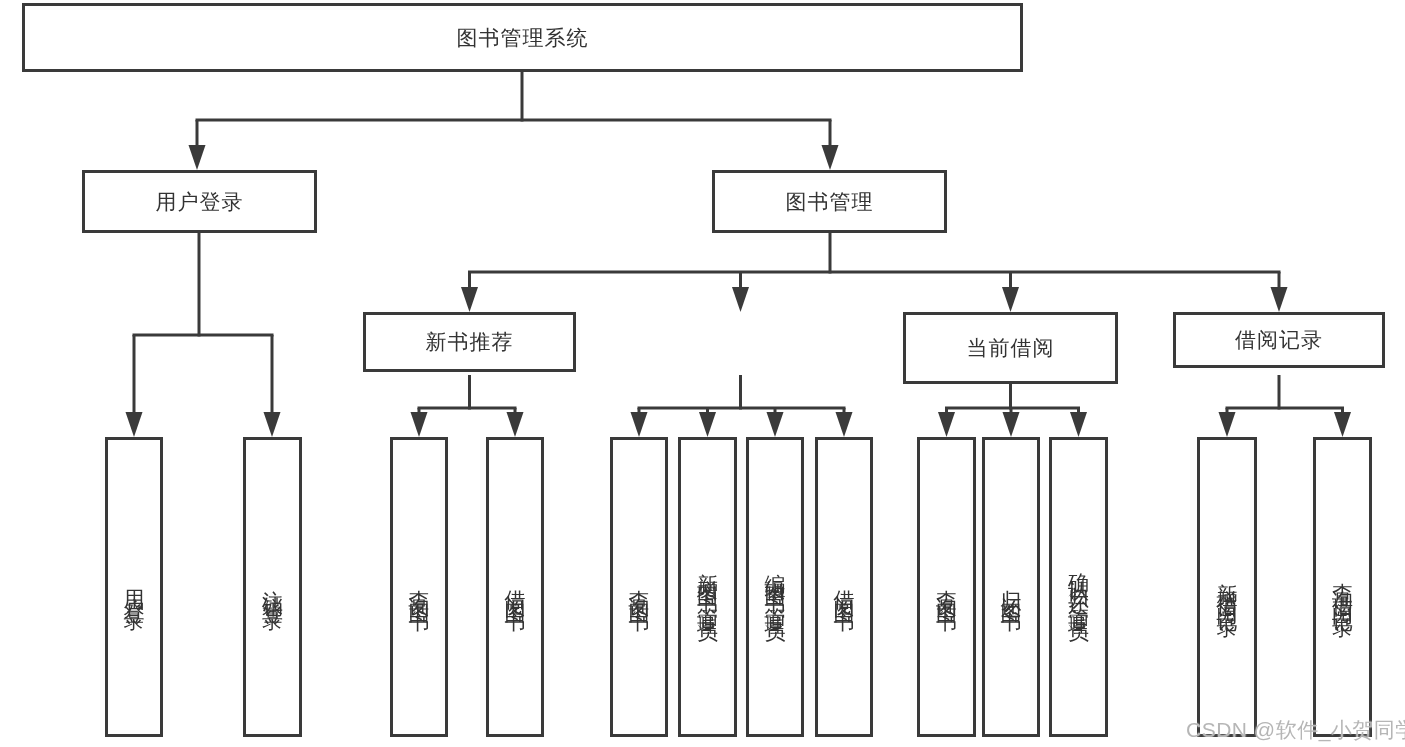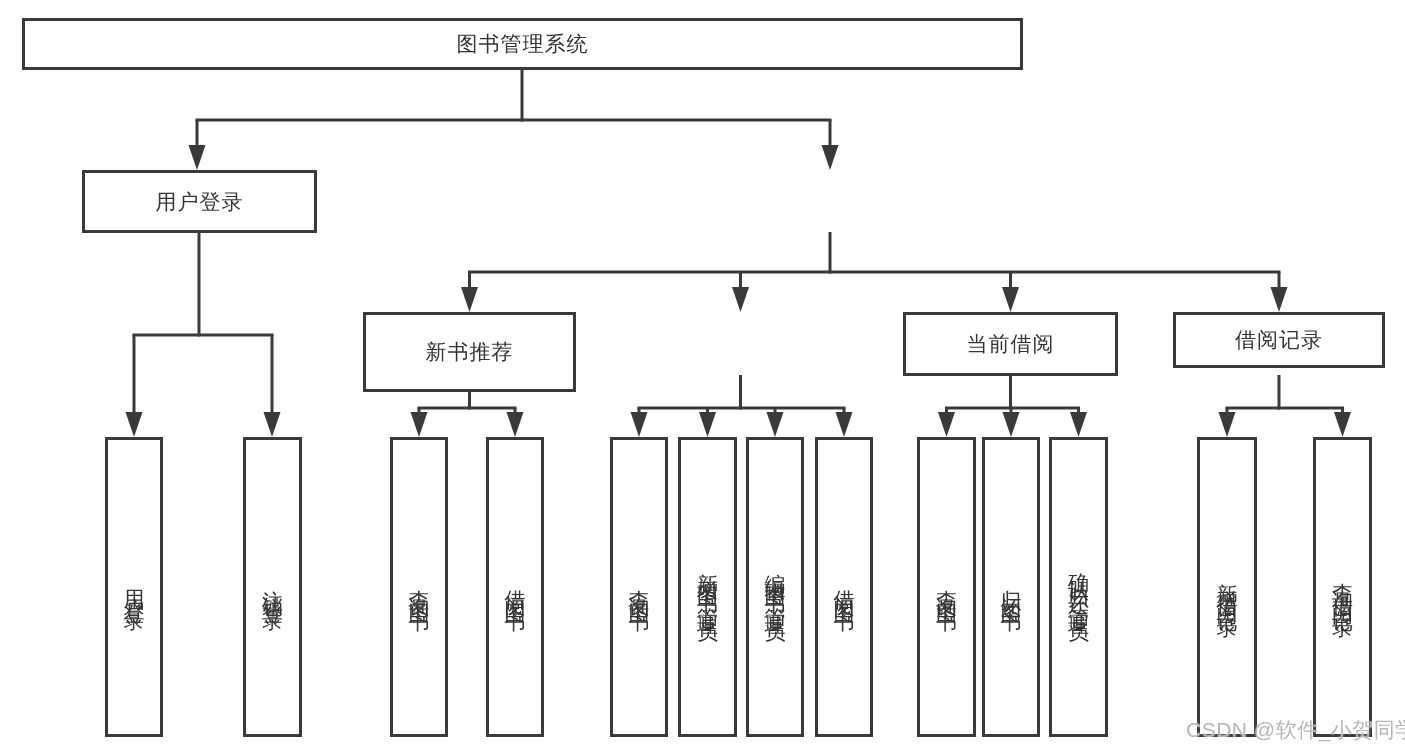--- a/index.html
+++ b/index.html
@@ -93,26 +93,27 @@
     <g>
       <line x1="1279" y1="375" x2="1279" y2="409.5"></line>
       <line x1="1225.5" y1="408" x2="1344" y2="408"></line>
       <line x1="1227" y1="408" x2="1227" y2="414"></line>
       <polygon points="1227,437 1218.5,412 1235.5,412"></polygon>
       <line x1="1342.5" y1="408" x2="1342.5" y2="414"></line>
       <polygon points="1342.5,437 1334,412 1351,412"></polygon>
     </g>
   </svg>
 
-  <div class="node" style="left:22px; top:18px; width:1001px; height:52px;">图书管理系统</div>
+  <div class="node" style="left:22px; top:3px; width:1001px; height:69px;">图书管理系统</div>
 
   <div class="node" style="left:82px; top:170px; width:235px; height:63px;">用户登录</div>
+  <div class="node" style="left:712px; top:170px; width:235px; height:63px;">图书管理</div>
 
-  <div class="node" style="left:363px; top:312px; width:213px; height:80px;">新书推荐</div>
-  <div class="node" style="left:903px; top:312px; width:215px; height:64px;">当前借阅</div>
+  <div class="node" style="left:363px; top:312px; width:213px; height:60px;">新书推荐</div>
+  <div class="node" style="left:903px; top:312px; width:215px; height:72px;">当前借阅</div>
   <div class="node" style="left:1173px; top:312px; width:212px; height:56px;">借阅记录</div>
 
   <div class="node v-node" style="left:105px; top:437px; width:58px; height:300px;">用户登录</div>
   <div class="node v-node" style="left:243px; top:437px; width:59px; height:300px;">注销登录</div>
 
   <div class="node v-node" style="left:390px; top:437px; width:58px; height:300px;">查询图书</div>
   <div class="node v-node" style="left:486px; top:437px; width:58px; height:300px;">借阅图书</div>
 
   <div class="node v-node" style="left:610px; top:437px; width:58px; height:300px;">查询图书</div>
   <div class="node v-node" style="left:678px; top:437px; width:59px; height:300px;">新增图书（管理员）</div>

